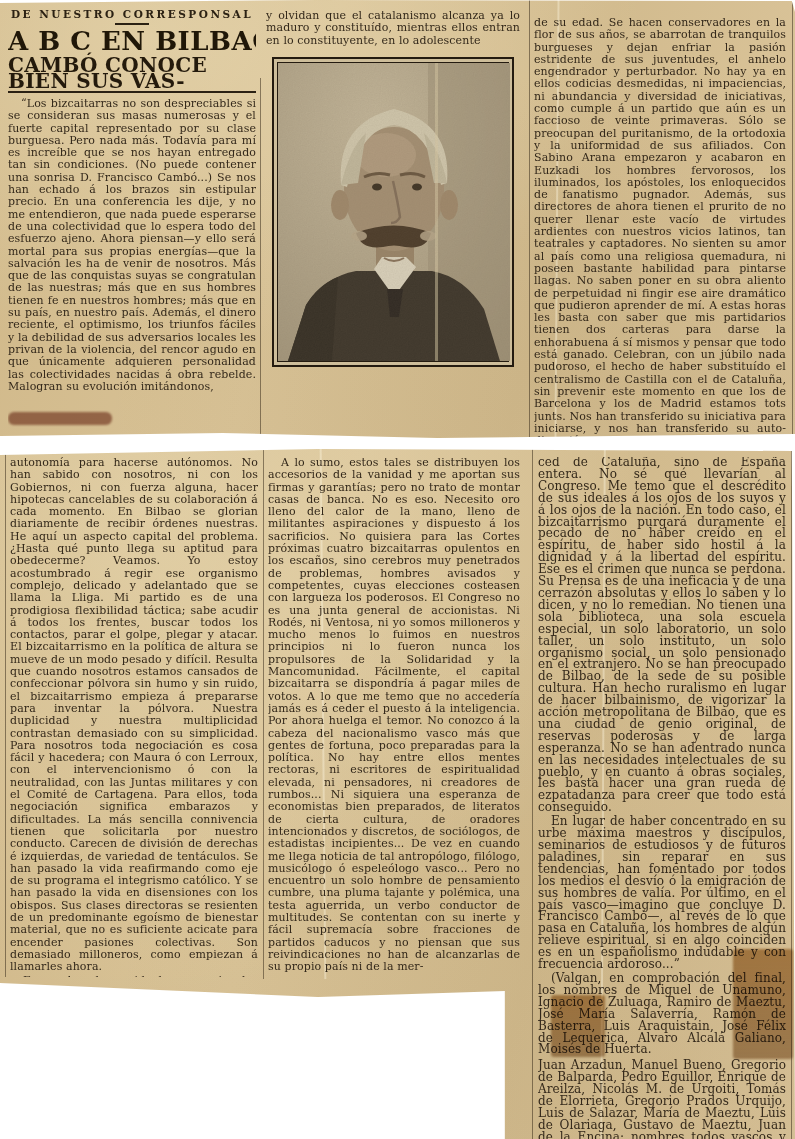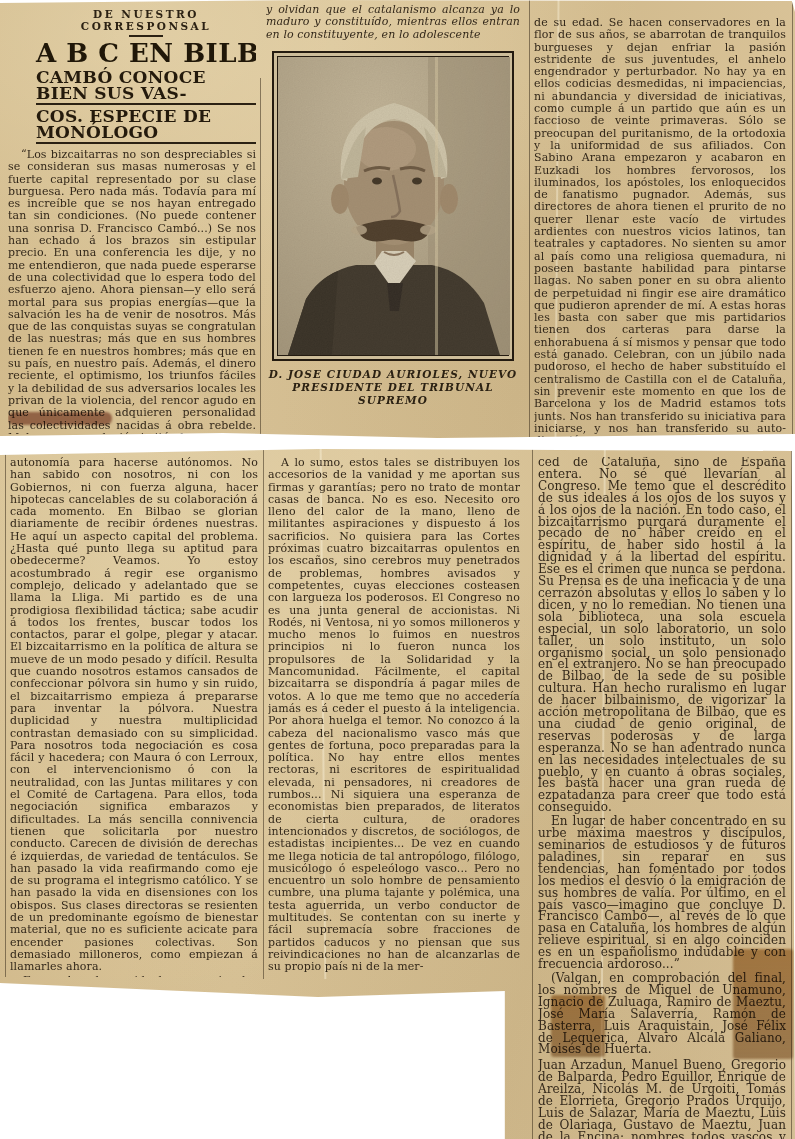--- a/index.html
+++ b/index.html
@@ -9,38 +9,38 @@
          background:
            radial-gradient(ellipse at 18% 8%, rgba(255,246,214,0.30), transparent 55%),
            radial-gradient(ellipse at 85% 90%, rgba(120,95,50,0.10), transparent 60%),
            linear-gradient(104deg,#d0b889 0%,#d8c296 38%,#d2bb8e 68%,#dcc69c 100%);}
   .scrap-top{top:0;height:438px;
          clip-path:polygon(0 3px,40% 0,99.6% 1px,100% 12px,100% 434px,55% 438px,28% 433px,0 436px);}
   .scrap-bottom{top:449px;height:692px;
          clip-path:polygon(0 6px,40% 0,99.6% 2px,100% 692px,63.5% 692px,63.5% 542px,40% 548px,0 534px);}
   .col{position:absolute;overflow:hidden;color:#33281a;}
   .col-t1{left:8px;top:4px;width:248px;height:430px;}
-  .col-t2{left:266px;top:4px;width:254px;height:428px;font-style:italic;}
+  .col-t2{left:266px;top:10px;width:254px;height:428px;}
   .col-t3{left:534px;top:17px;width:252px;height:430px;}
   .col-b1{left:10px;top:8px;width:248px;height:520px;}
   .col-b2{left:268px;top:8px;width:252px;height:524px;}
   .col-b3{left:538px;top:8px;width:248px;height:682px;}
   .body{margin:0 0 2px 0;font-size:11px;line-height:12.3px;text-align:justify;
         letter-spacing:0.1px;color:#33281a;}
   .indent{text-indent:13px;}
   .tight{font-size:12px;line-height:11.9px;}
   .kicker{font-size:10.5px;font-weight:bold;letter-spacing:2.5px;text-align:center;
           color:#2b2113;margin-top:4px;}
   .kicker-rule{width:34px;height:2px;background:#2b2113;margin:3px auto 2px auto;}
   .title{margin:0;font-size:26px;line-height:28px;font-weight:bold;text-align:center;
          letter-spacing:0.5px;color:#201708;white-space:nowrap;}
-  .sub{margin:2px 0 0 0;font-size:17px;line-height:16px;font-weight:bold;color:#241a0c;
+  .sub{margin:2px 0 0 0;font-size:20px;line-height:16px;font-weight:bold;color:#241a0c;
        letter-spacing:0.3px;border-bottom:2px solid #2b2113;padding-bottom:2px;}
   .sub2{margin-top:3px;}
-  .header-block{margin-bottom:5px;margin-left:28px;}
+  .header-block{margin-bottom:5px;}
   .photo-frame{margin:10px 2px 0 2px;border:2px solid #241b10;padding:3px;background:#cdbd9a;}
   .photo-inner{border:1px solid #241b10;line-height:0;}
   .caption{font-size:10.5px;line-height:13px;font-weight:bold;letter-spacing:1.1px;
            text-align:center;margin-top:7px;color:#2b2113;}
   .vr{position:absolute;width:1px;background:rgba(45,33,18,0.5);}
   .vr-t1{left:260px;top:78px;height:358px;}
   .vr-t2{left:529px;top:0;height:438px;}
   .vr-t3{left:792px;top:0;height:438px;}
   .vr-b0{left:5px;top:4px;height:524px;}
   .vr-b1{left:263px;top:0;height:530px;}
@@ -70,21 +70,20 @@
     <div class="vr vr-t2"></div>
     <div class="vr vr-t3"></div>
     <div class="crease crease-1"></div>
 
     <div class="col col-t1">
       <header class="header-block">
         <div class="kicker">DE NUESTRO CORRESPONSAL</div>
         <div class="kicker-rule"></div>
         <h1 class="title">A B C EN BILBAO</h1>
         <h2 class="sub">CAMBÓ CONOCE BIEN SUS VAS-</h2>
-        <h2 class="sub sub2">COS. ESPECIE DE MONÓLOGO</h2>
       </header>
       <p class="body indent">“Los bizcaitarras no son despreciables si se consideran sus masas numerosas y el fuerte capital representado por su clase burguesa. Pero nada más. Todavía para mí es increíble que se nos hayan entregado tan sin condiciones. (No puede contener una sonrisa D. Francisco Cambó...) Se nos han echado á los brazos sin estipular precio. En una conferencia les dije, y no me entendieron, que nada puede esperarse de una colectividad que lo espera todo del esfuerzo ajeno. Ahora piensan—y ello será mortal para sus propias energías—que la salvación les ha de venir de nosotros. Más que de las conquistas suyas se congratulan de las nuestras; más que en sus hombres tienen fe en nuestros hombres; más que en su país, en nuestro país. Además, el dinero reciente, el optimismo, los triunfos fáciles y la debilidad de sus adversarios locales les privan de la violencia, del rencor agudo en que únicamente adquieren personalidad las colectividades nacidas á obra rebelde. Malogran su evolución imitándonos,</p>
       <div class="ink-smudge"></div>
     </div>
 
     <div class="col col-t2">
       <p class="body">y olvidan que el catalanismo alcanza ya lo maduro y constituído, mientras ellos entran en lo constituyente, en lo adolescente</p>
       <figure class="photo-frame" style="margin-left:6px;margin-right:6px;">
         <div class="photo-inner">
           <svg width="232" height="298" viewBox="0 0 232 298" xmlns="http://www.w3.org/2000/svg">
@@ -128,21 +127,20 @@
             <path d="M78,170 Q116,155 153,170 Q149,187 127,184 Q116,181 105,184 Q83,187 78,170 Z" fill="#4a3a28"></path>
             <ellipse cx="81" cy="173" rx="8" ry="5" fill="#baa98c" opacity="0.85"></ellipse>
             <ellipse cx="150" cy="173" rx="8" ry="5" fill="#baa98c" opacity="0.85"></ellipse>
             <path d="M106,195 q10,6 20,0" stroke="#8a745c" stroke-width="2" fill="none"></path>
 
             <rect x="157" y="0" width="3" height="298" fill="#decfa9" opacity="0.5"></rect>
             <rect x="0" y="0" width="232" height="298" filter="url(#grain)" opacity="0.16"></rect>
           </svg>
         </div>
       </figure>
-      <figcaption class="caption">D. JOSE CIUDAD AURIOLES, NUEVO PRESIDENTE DEL TRIBUNAL SUPREMO</figcaption>
     </div>
 
     <div class="col col-t3">
       <p class="body">de su edad. Se hacen conservadores en la flor de sus años, se abarrotan de tranquilos burgueses y dejan enfriar la pasión estridente de sus juventudes, el anhelo engendrador y perturbador. No hay ya en ellos codicias desmedidas, ni impaciencias, ni abundancia y diversidad de iniciativas, como cumple á un partido que aún es un faccioso de veinte primaveras. Sólo se preocupan del puritanismo, de la ortodoxia y la uniformidad de sus afiliados. Con Sabino Arana empezaron y acabaron en Euzkadi los hombres fervorosos, los iluminados, los apóstoles, los enloquecidos de fanatismo pugnador. Además, sus directores de ahora tienen el prurito de no querer llenar este vacío de virtudes ardientes con nuestros vicios latinos, tan teatrales y captadores. No sienten su amor al país como una religiosa quemadura, ni poseen bastante habilidad para pintarse llagas. No saben poner en su obra aliento de perpetuidad ni fingir ese aire dramático que pudieron aprender de mí. A estas horas les basta con saber que mis partidarios tienen dos carteras para darse la enhorabuena á sí mismos y pensar que todo está ganado. Celebran, con un júbilo nada pudoroso, el hecho de haber substituído el centralismo de Castilla con el de Cataluña, sin prevenir este momento en que los de Barcelona y los de Madrid estamos tots junts. Nos han transferido su iniciativa para iniciarse, y nos han transferido su auto-dirección, su</p>
     </div>
   </section>
 
   <section class="scrap scrap-bottom">
     <div class="vr vr-b0"></div>
     <div class="vr vr-b1"></div>

